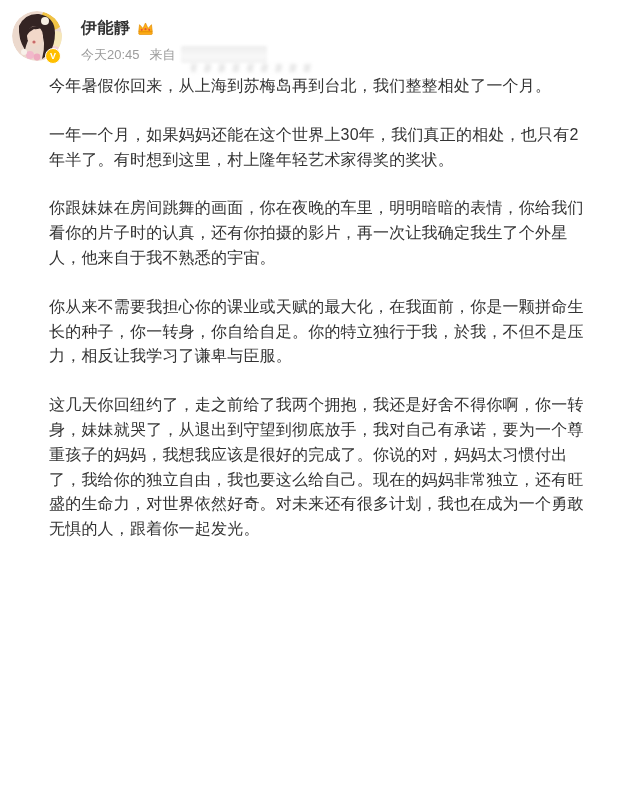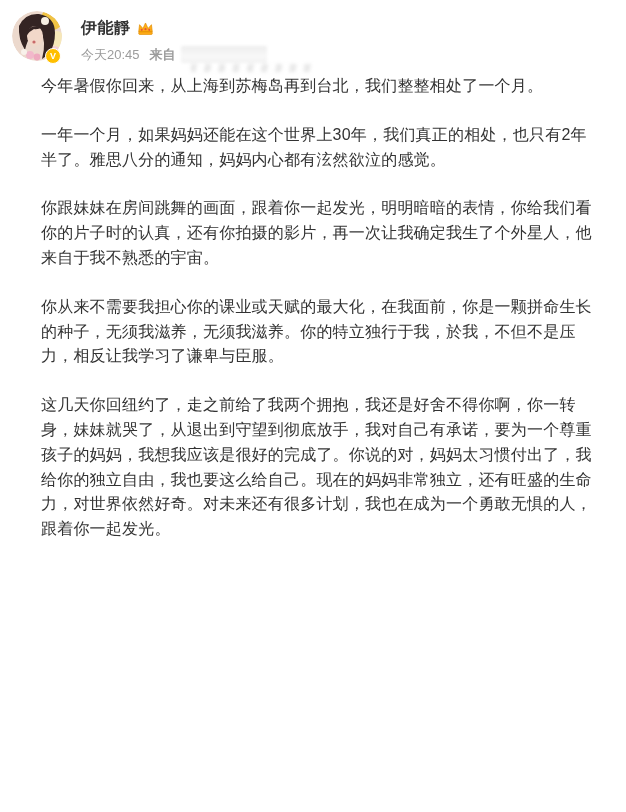--- a/index.html
+++ b/index.html
@@ -79,21 +79,21 @@
     cursor: pointer;
   }
   .meta-row {
     margin-top: 7px;
     display: flex;
     align-items: flex-start;
     font-size: 13px;
     color: #9c9c9c;
   }
   .meta-time { cursor: pointer; }
-  .meta-source-label { margin-left: 10px; font-weight: bold; }
+  .meta-source-label { margin-left: 10px; }
   .source-blur {
     position: relative;
     display: inline-block;
     width: 86px;
     height: 17px;
     margin-left: 5px;
     border-radius: 2px;
     background: linear-gradient(180deg, #ededed 0%, #f8f8f8 60%, #f1f1f1 100%);
     filter: blur(1.5px);
   }
@@ -110,21 +110,21 @@
   
   .post-body {
     margin-top: 10px;
     padding: 0 32px 0 37px;
     font-size: 16px;
     line-height: 24.8px;
     color: #333333;
     letter-spacing: 0.2px;
   }
   .post-body p {
-    margin: 0 0 24px 4px;
+    margin: 0 0 24px 12px;
   }
   .post-body p:last-child {
     margin-bottom: 0;
   }
 </style>
 </head>
 <body>
 
 <div class="weibo-post">
 
@@ -169,19 +169,19 @@
       <div class="meta-row">
         <span class="meta-time">今天20:45</span>
         <span class="meta-source-label">来自</span>
         <span class="source-blur"></span>
       </div>
     </div>
   </div>
 
   <div class="post-body">
       <p>今年暑假你回来，从上海到苏梅岛再到台北，我们整整相处了一个月。</p>
-      <p>一年一个月，如果妈妈还能在这个世界上30年，我们真正的相处，也只有2年半了。雅思八分的通知，妈妈内心都有泫然欲泣的感觉。</p>
-      <p>你跟妹妹在房间跳舞的画面，跟着你一起发光，明明暗暗的表情，你给我们看你的片子时的认真，还有你拍摄的影片，再一次让我确定我生了个外星人，他来自于我不熟悉的宇宙。</p>
-      <p>你从来不需要我担心你的课业或天赋的最大化，在我面前，你是一颗拼命生长的种子，无须我滋养，无须我滋养。你的特立独行于我，於我，不但不是压力，相反让我学习了谦卑与臣服。</p>
+      <p>一年一个月，如果妈妈还能在这个世界上30年，我们真正的相处，也只有2年半了。有时想到这里，村上隆年轻艺术家得奖的奖状。</p>
+      <p>你跟妹妹在房间跳舞的画面，你在夜晚的车里，明明暗暗的表情，你给我们看你的片子时的认真，还有你拍摄的影片，再一次让我确定我生了个外星人，他来自于我不熟悉的宇宙。</p>
+      <p>你从来不需要我担心你的课业或天赋的最大化，在我面前，你是一颗拼命生长的种子，你一转身，你自给自足。你的特立独行于我，於我，不但不是压力，相反让我学习了谦卑与臣服。</p>
       <p>这几天你回纽约了，走之前给了我两个拥抱，我还是好舍不得你啊，你一转身，妹妹就哭了，从退出到守望到彻底放手，我对自己有承诺，要为一个尊重孩子的妈妈，我想我应该是很好的完成了。你说的对，妈妈太习惯付出了，我给你的独立自由，我也要这么给自己。现在的妈妈非常独立，还有旺盛的生命力，对世界依然好奇。对未来还有很多计划，我也在成为一个勇敢无惧的人，跟着你一起发光。</p>
     </div>
 
 </div>
 
 </body></html>

